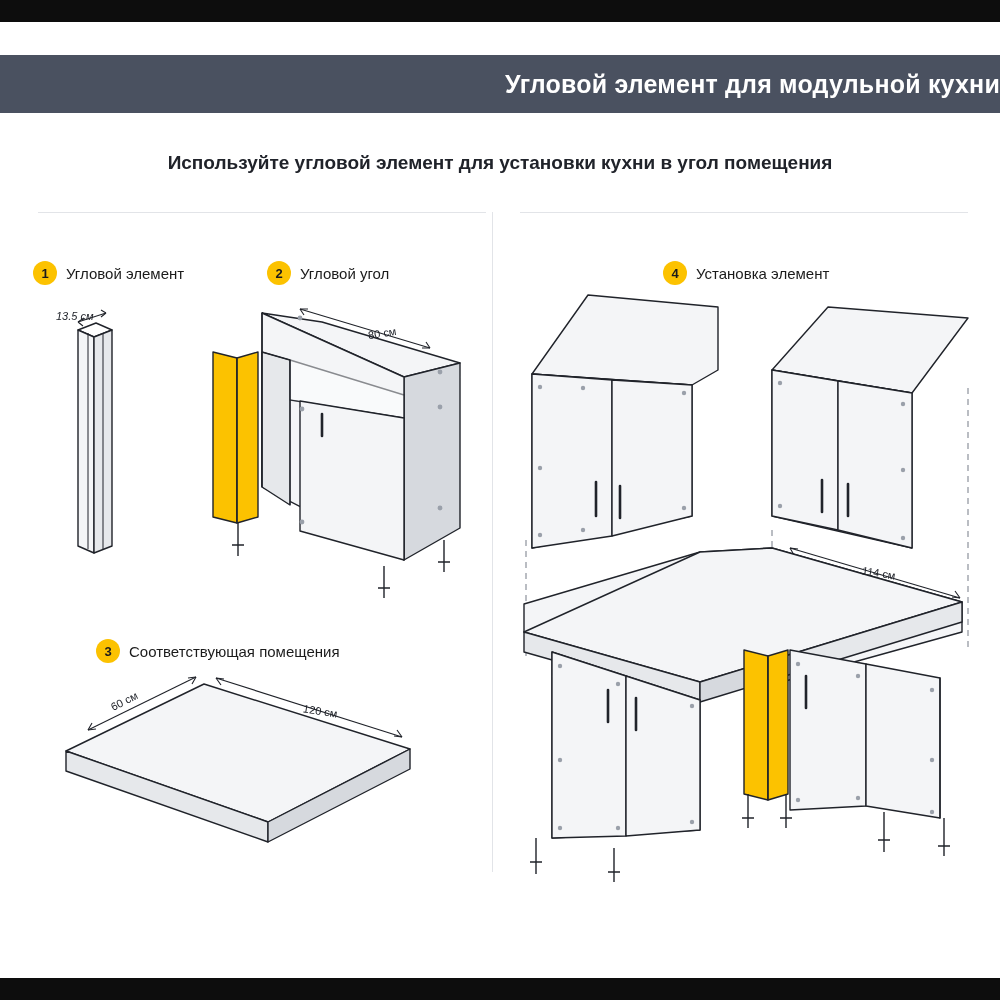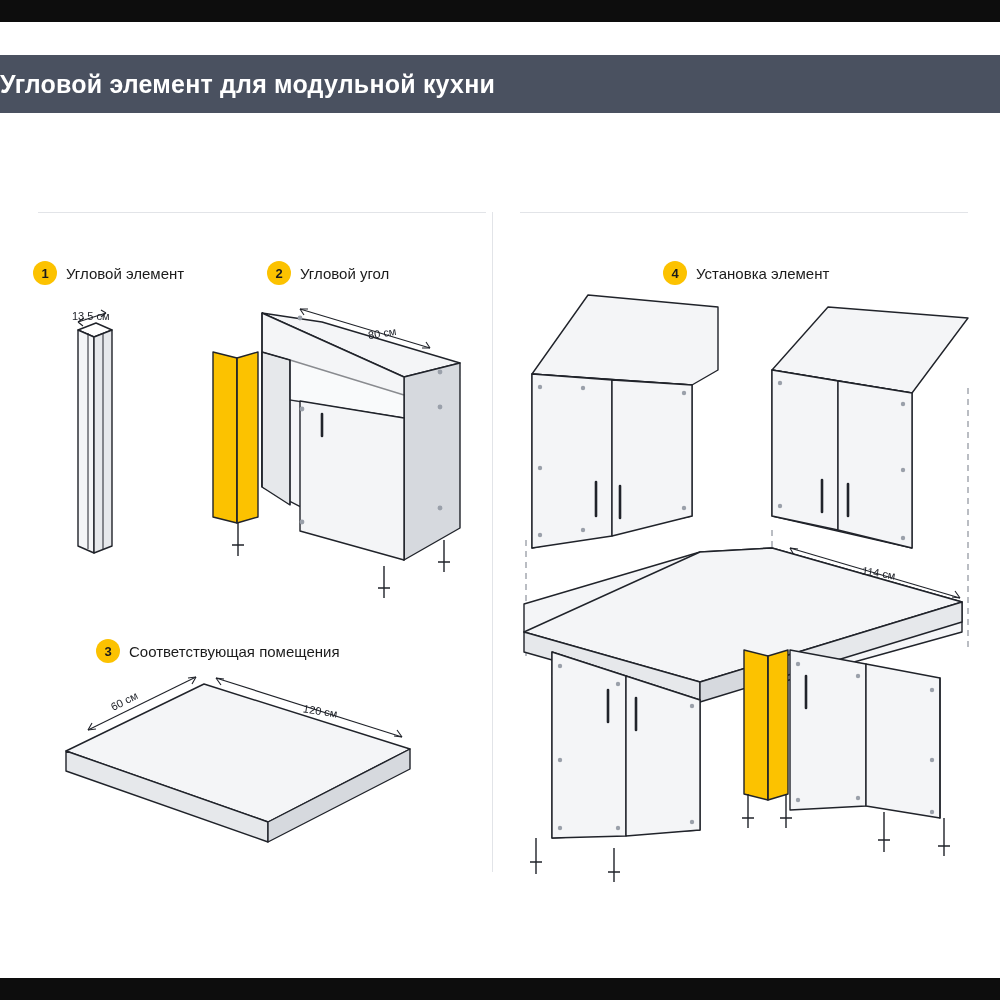--- a/index.html
+++ b/index.html
@@ -21,21 +21,21 @@
     background: #0d0d0d;
   }
   .bar-top { top: 0; height: 22px; }
   .bar-bottom { bottom: 0; height: 22px; }
 
   
   .title-band {
     position: absolute; left: 0; top: 55px;
     width: 1000px; height: 58px;
     background: #4a5160;
-    display: flex; align-items: center; justify-content: flex-start;
+    display: flex; align-items: center; justify-content: flex-end;
   }
   .title-band h1 {
     margin: 0;
     font-size: 25px;
     font-weight: bold;
     color: #ffffff;
     letter-spacing: .2px;
   }
 
   
@@ -83,21 +83,21 @@
   #step3 { left: 96px; top: 639px; }
   #step4 { left: 663px; top: 261px; }
 
   
   .dim {
     position: absolute;
     font-size: 11px;
     color: #20232a;
     white-space: nowrap;
   }
-  #dim-135 { left: 72px; top: 310px; }
+  #dim-135 { left: 56px; top: 310px; font-style: italic; }
   #dim-80  { left: 368px; top: 327px; transform: rotate(-9deg); }
   #dim-60  { left: 110px; top: 695px; transform: rotate(-27deg); }
   #dim-120 { left: 303px; top: 705px; transform: rotate(9deg); }
   #dim-114 { left: 862px; top: 567px; transform: rotate(9deg); }
 
   svg { position: absolute; left: 0; top: 0; }
   .ln  { fill: none; stroke: #20232a; stroke-width: 1.4; stroke-linejoin: round; }
   .ln-thin { fill: none; stroke: #20232a; stroke-width: 1; }
   .face-lt { fill: #f4f5f7; stroke: #20232a; stroke-width: 1.4; stroke-linejoin: round; }
   .face-md { fill: #e6e8eb; stroke: #20232a; stroke-width: 1.4; stroke-linejoin: round; }
@@ -114,20 +114,21 @@
 
 <div id="page">
 
   <div class="bar-top"></div>
   <div class="bar-bottom"></div>
 
   <div class="title-band">
     <h1>Угловой элемент для модульной кухни</h1>
   </div>
 
+  <div class="subtitle">Используйте угловой элемент для установки кухни в угол помещения</div>
 
   <div class="hr-left"></div>
   <div class="hr-right"></div>
   <div class="vr-mid"></div>
 
   <div class="step" id="step1">
     <span class="badge">1</span>
     <span class="step-label">Угловой элемент</span>
   </div>
   <div class="step" id="step2">

